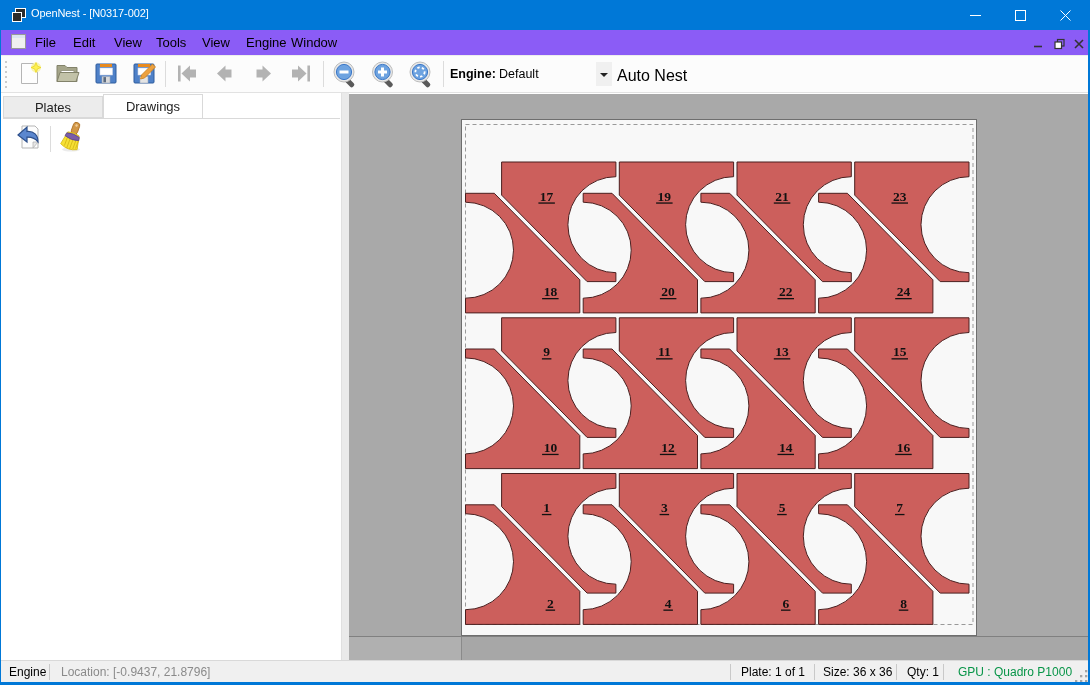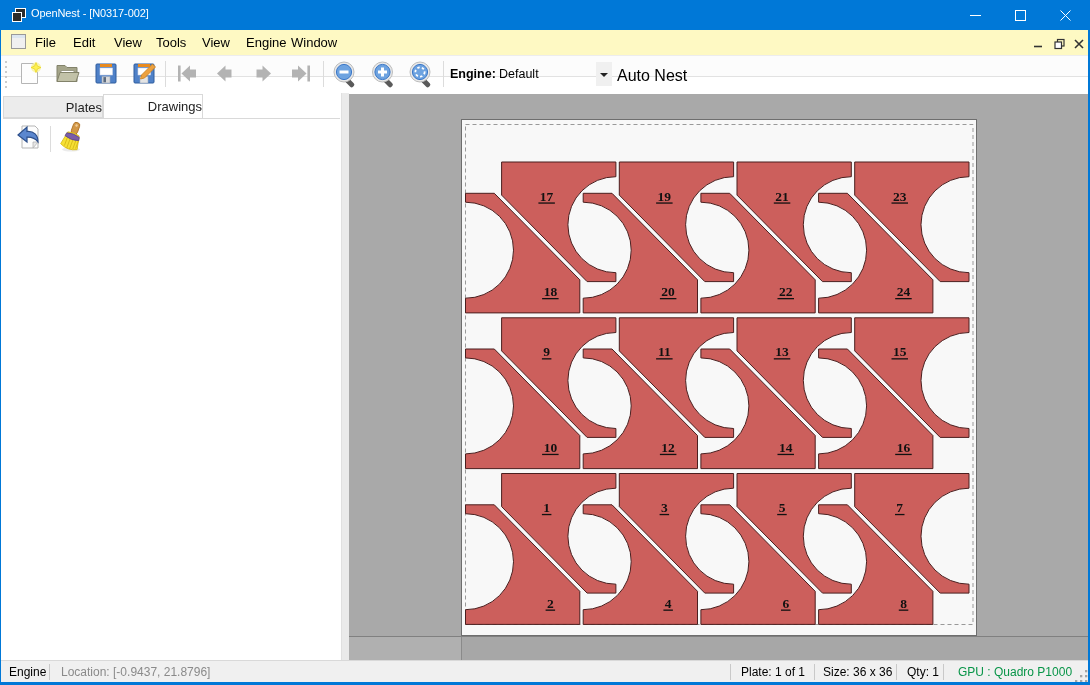--- a/index.html
+++ b/index.html
@@ -5,27 +5,27 @@
 body{font-family:"Liberation Sans",sans-serif;position:relative;background:#fff}
 .abs{position:absolute}
 
 #titlebar{left:0;top:0;width:1090px;height:30px;background:#0078d7;color:#fff}
 #title-text{left:31px;top:7px;font-size:11px;color:#fff;letter-spacing:-0.1px}
 #borderL{left:0;top:0;width:1px;height:685px;background:#0078d7;z-index:50}
 #borderR{left:1088px;top:0;width:2px;height:685px;background:#0078d7;z-index:50}
 #borderB{left:0;top:682px;width:1090px;height:3px;background:#0078d7;z-index:50}
 .capbtn{top:0;width:45px;height:30px}
 
-#menubar{left:1px;top:30px;width:1087px;height:25px;background:#fef9c3;font-size:13px;color:#000}
+#menubar{left:1px;top:30px;width:1087px;height:25px;background:#8b5cf6;font-size:13px;color:#000}
 .mi{position:absolute;top:5px}
 
-#toolbar{left:1px;top:55px;width:1087px;height:22px;background:#fcfcfc;border-top:1px solid #ededed;border-bottom:1px solid #e2e2e2}
+#toolbar{left:1px;top:55px;width:1087px;height:38px;background:#fcfcfc;border-top:1px solid #ededed;border-bottom:1px solid #e2e2e2}
 
 #panel{left:1px;top:93px;width:341px;height:567px;background:#fff;border-right:1px solid #e0e0e0}
-.tab{position:absolute;font-size:13px;color:#222;text-align:right}
+.tab{position:absolute;font-size:13px;color:#222;text-align:center}
 #tab1{left:2px;top:3px;width:100px;height:22px;background:#ececec;border:1px solid #d9d9d9;line-height:22px}
 #tab2{left:102px;top:1px;width:100px;height:25px;background:#fff;border:1px solid #d9d9d9;border-bottom:none;line-height:24px}
 #tabline{left:2px;top:25px;width:337px;height:1px;background:#d9d9d9}
 #ptsep{left:49px;top:33px;width:1px;height:26px;background:#dcdcdc}
 #item{left:7px;top:61px;width:332px;height:81px;background:#fffde3;border:1px solid #f4f0c3;font-size:13px}
 #item b{position:absolute;left:104px;top:6px;font-size:13.5px;color:#000}
 .gl{position:absolute;left:104px;color:#9b9b9b}
 
 #gutter{left:342px;top:93px;width:7px;height:567px;background:#eaeaea}
 #canvas{left:349px;top:94px;width:846px;height:542px;background:#a9a9a9}

